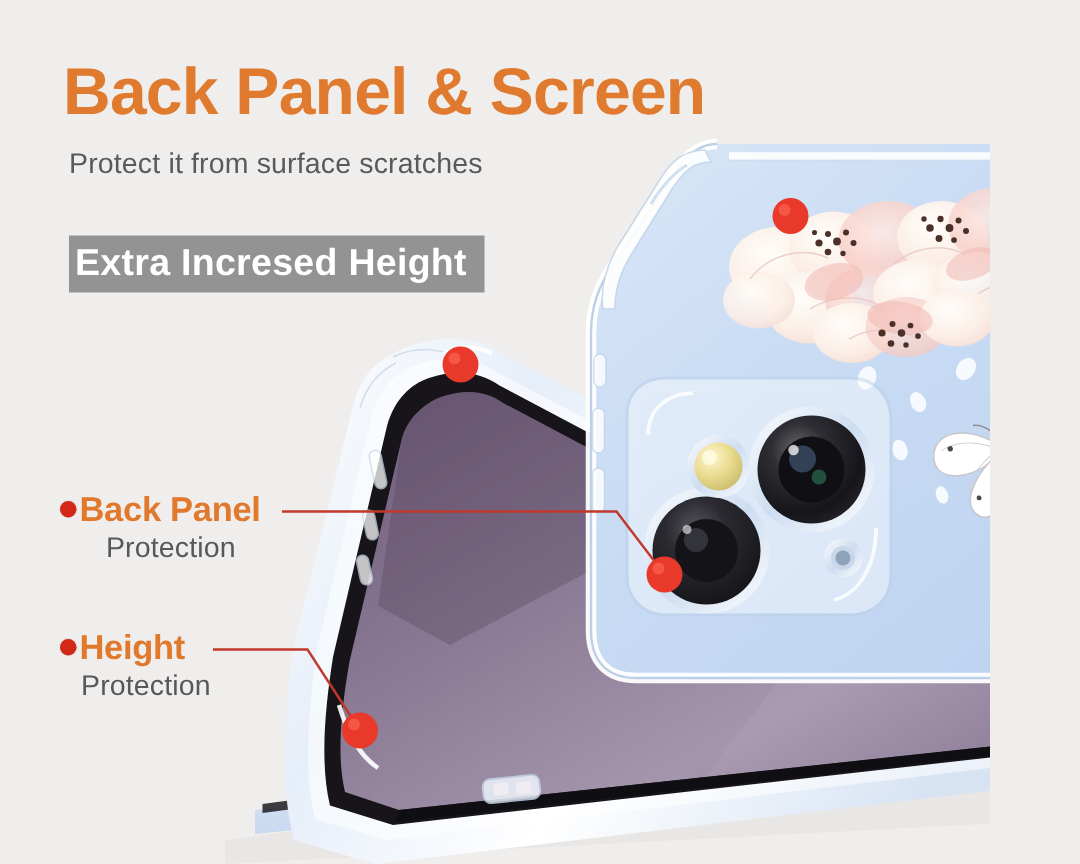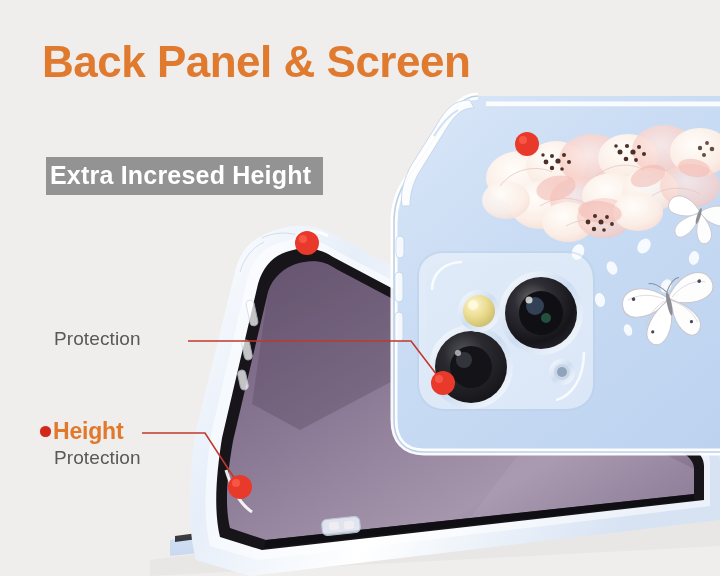--- a/index.html
+++ b/index.html
@@ -3,21 +3,21 @@
 <meta charset="utf-8">
 <style>
   html,body{margin:0;padding:0;}
   body{
     width:720px;height:576px;
     background:#f0eeec;
     font-family:"Liberation Sans",sans-serif;
     overflow:hidden;
     position:relative;
   }
-  #stage{position:absolute;inset:0;width:720px;height:576px;overflow:hidden;background:#f0eeec;}
+  #stage{position:absolute;inset:0;width:660px;height:576px;overflow:hidden;background:#f0eeec;}
 
   
   .heading{
     position:absolute;left:42px;top:40px;
     font-size:44px;font-weight:bold;
     color:#e07a2f;letter-spacing:-0.5px;
     white-space:nowrap;line-height:1;
   }
   .subtitle{
     position:absolute;left:46px;top:99px;
@@ -445,23 +445,28 @@
       <circle cx="443" cy="383" r="12" fill="#e8392a"></circle>
       <circle cx="439" cy="379" r="4" fill="#ff6a58" opacity=".6"></circle>
     </g>
     <g>
       <circle cx="240" cy="487" r="12" fill="#e8392a"></circle>
       <circle cx="236" cy="483" r="4" fill="#ff6a58" opacity=".6"></circle>
     </g>
   </svg>
 
   <div class="heading">Back Panel &amp; Screen</div>
+  <div class="subtitle">Protect it from surface scratches</div>
   <div class="badge">Extra Incresed Height</div>
 
   <div class="callout" id="callout-back">
+    <div class="row">
+      <span class="dot-bullet"></span>
+      <span class="title">Back Panel</span>
+    </div>
     <div class="sub">Protection</div>
   </div>
 
   <div class="callout" id="callout-screen">
     <div class="row">
       <span class="dot-bullet"></span>
       <span class="title">Height</span>
     </div>
     <div class="sub">Protection</div>
   </div>

